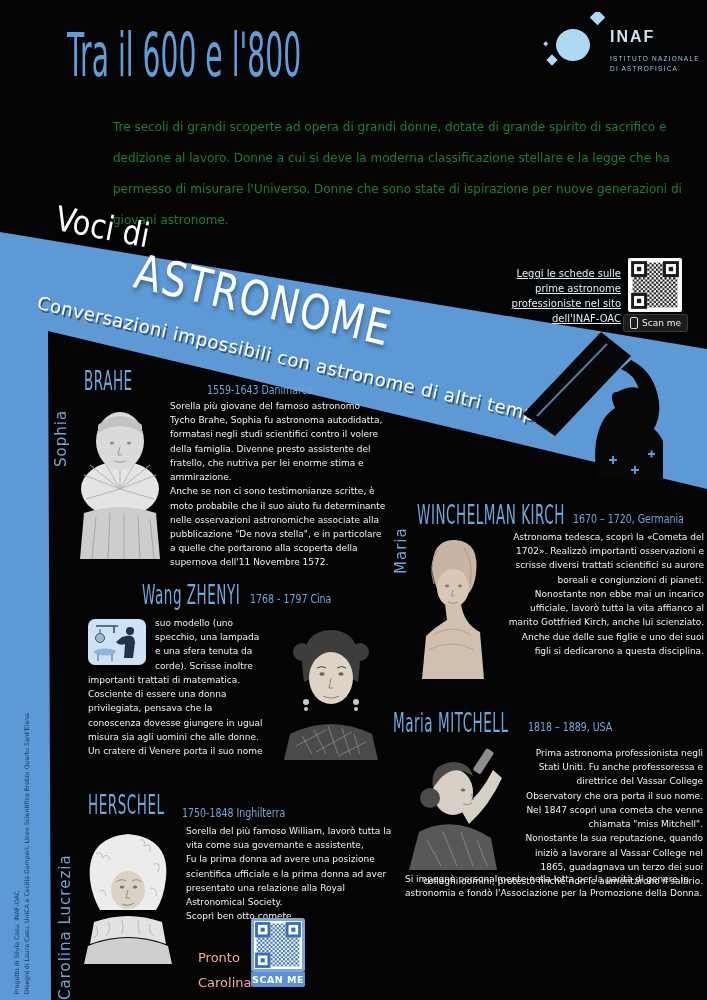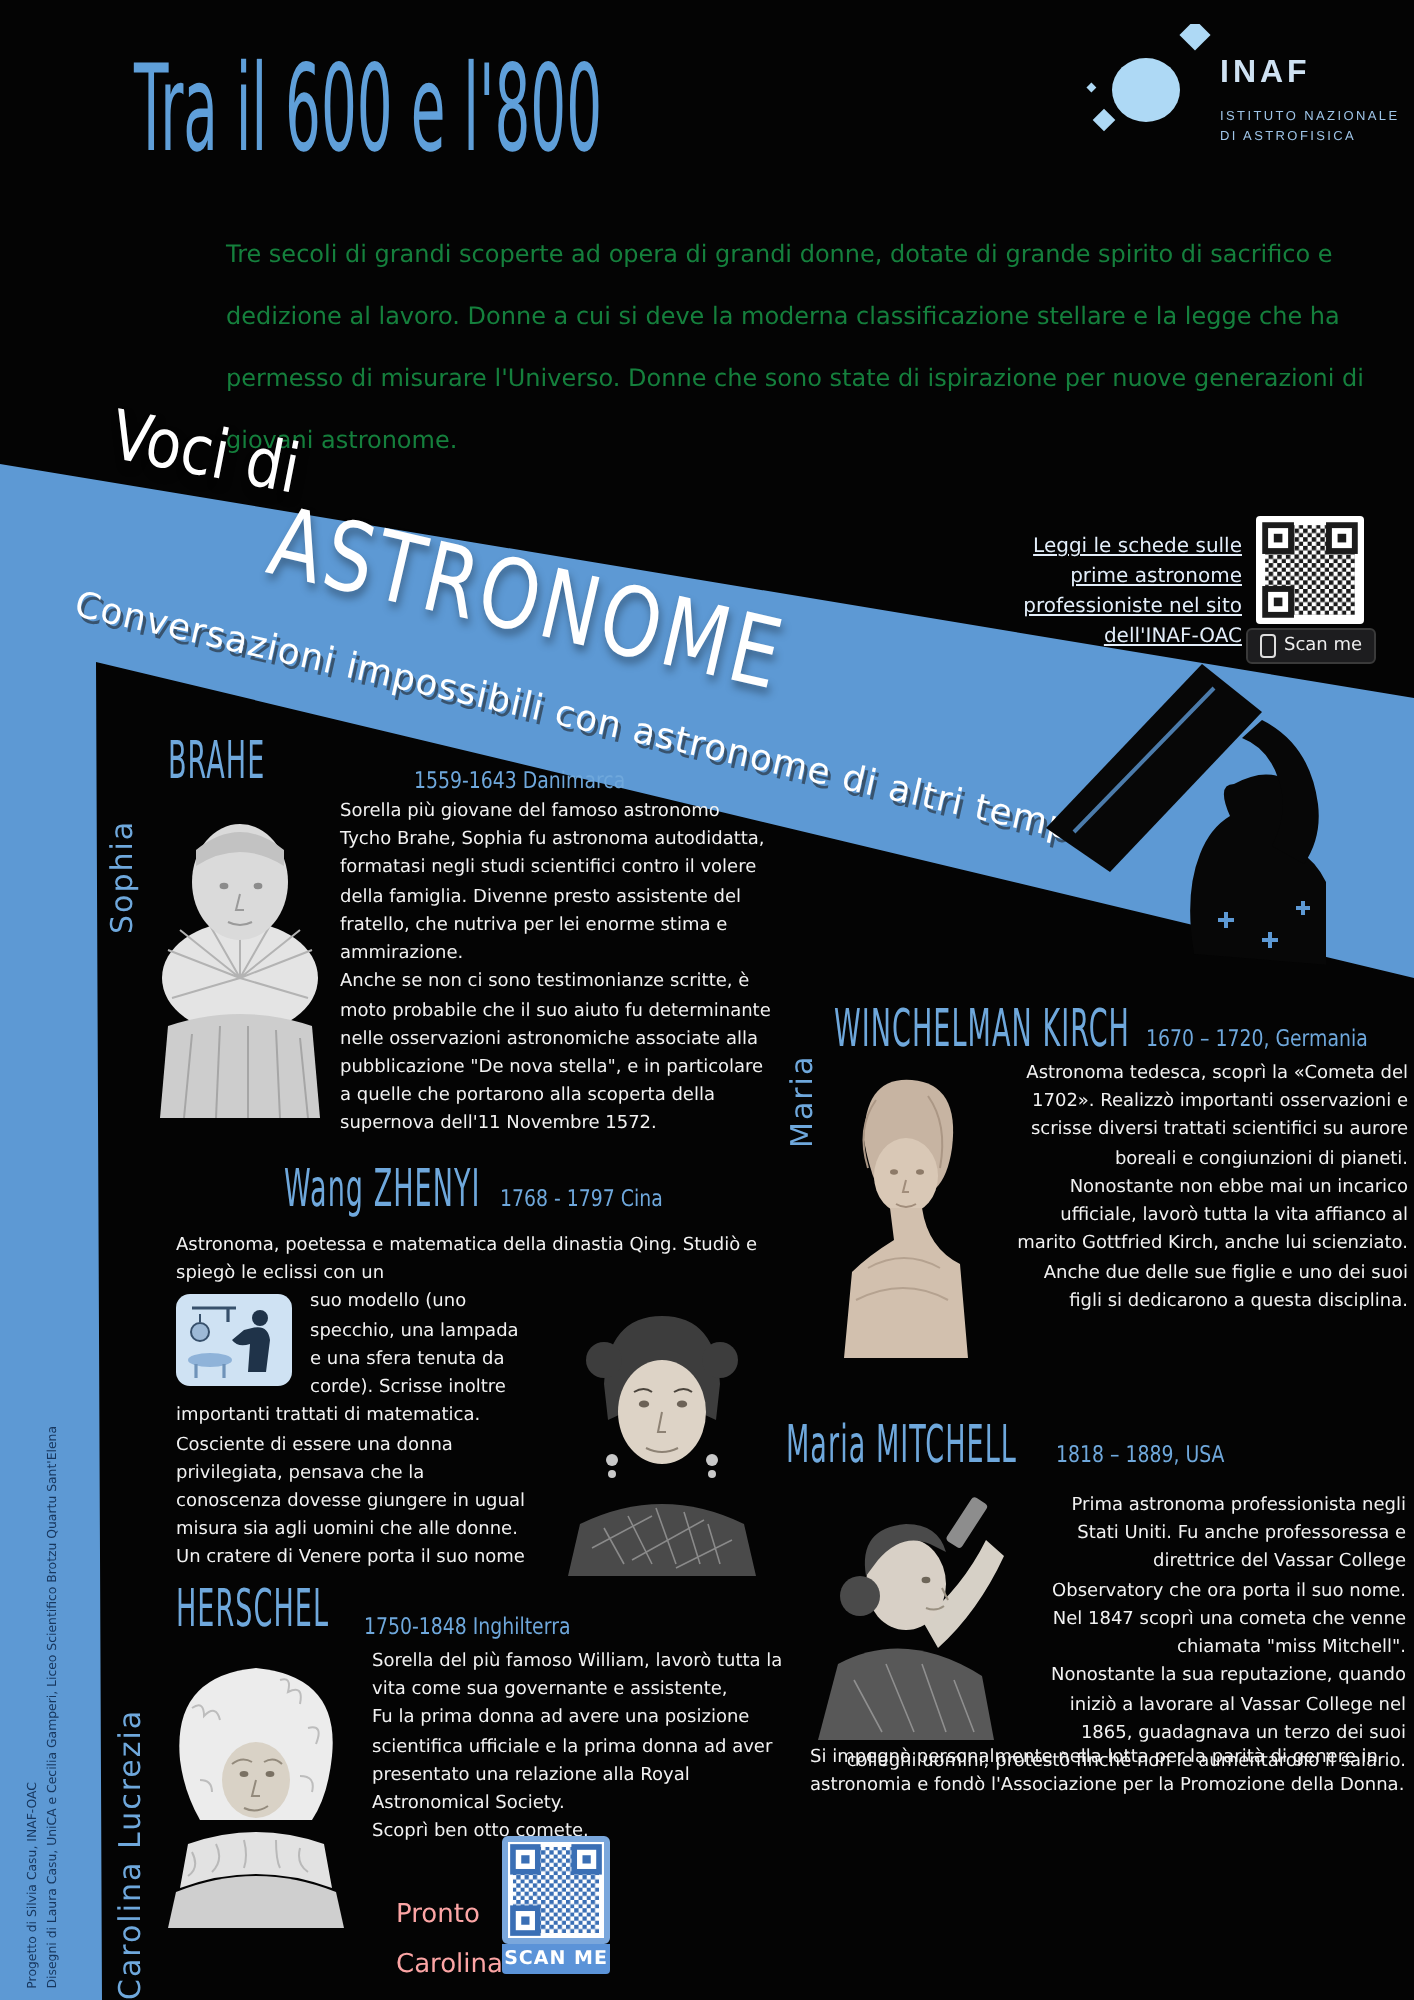--- a/index.html
+++ b/index.html
@@ -147,21 +147,20 @@
     <path d="M41,70 L43,86 Q30,94 22,102 L18,145 L80,145 L76,98 Q60,90 57,70 Z" fill="#d2c0ae"></path>
     <path d="M30,100 q18,-10 36,0 M24,116 q24,-12 46,0" stroke="#b5a290" fill="none"></path>
   </svg>
   <div class="body right">Astronoma tedesca, scoprì la «Cometa del 1702». Realizzò importanti osservazioni e scrisse diversi trattati scientifici su aurore boreali e congiunzioni di pianeti. Nonostante non ebbe mai un incarico ufficiale, lavorò tutta la vita affianco al marito Gottfried Kirch, anche lui scienziato.
 Anche due delle sue figlie e uno dei suoi figli si dedicarono a questa disciplina.</div>
 </div>
 
 <div class="abs z2 hname" style="left:142px;top:580px;">Wang ZHENYI</div>
 <div class="abs z2 dates" style="left:250px;top:592px;">1768 - 1797 Cina</div>
 <div class="abs z2" style="left:88px;top:616px;width:302px;">
-  <div class="body">Astronoma, poetessa e matematica della dinastia Qing. Studiò e spiegò le eclissi con un</div>
   <svg class="fl" width="58" height="46" viewBox="0 0 58 46" style="margin:3px 9px 3px 0;">
     <rect width="58" height="46" rx="7" fill="#cfe2f3"></rect>
     <path d="M8,7 h22 M26,7 v7" stroke="#37506b" stroke-width="1.6" fill="none"></path>
     <circle cx="12" cy="19" r="4.5" fill="#9db9d6" stroke="#37506b"></circle>
     <path d="M12,10 v4" stroke="#37506b"></path>
     <ellipse cx="17" cy="33" rx="11" ry="3.5" fill="#8fb3d9"></ellipse>
     <path d="M10,35 v7 M24,35 v7" stroke="#6f93b9" stroke-width="1.6"></path>
     <circle cx="42" cy="12" r="4" fill="#1f3349"></circle>
     <path d="M38,17 q8,-2 9,6 l-2,16 h-9 l1,-14 q-6,2 -9,-2 l6,-5 z" fill="#1f3349"></path>
   </svg>

